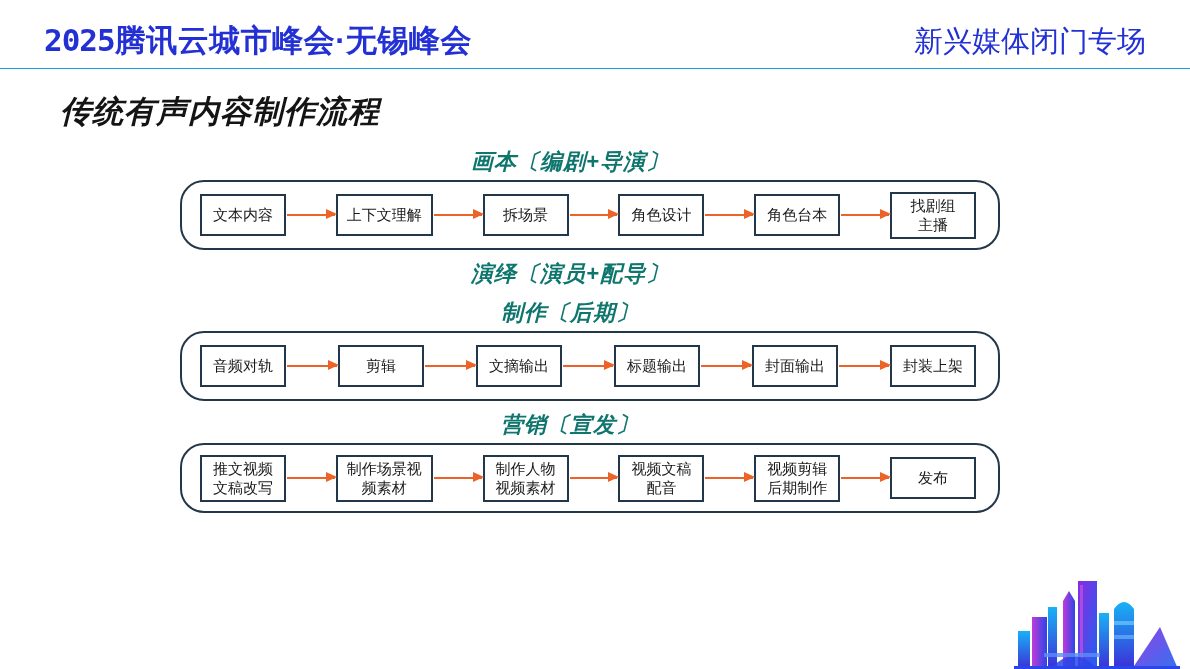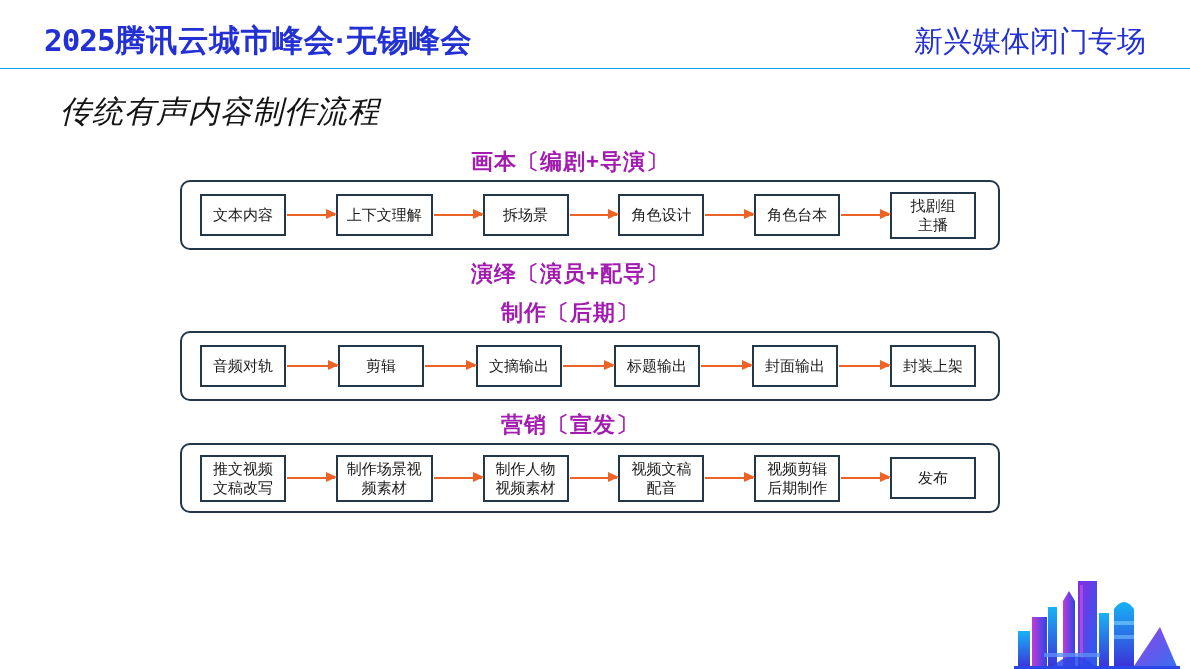--- a/index.html
+++ b/index.html
@@ -18,32 +18,32 @@
     white-space:nowrap;
   }
   .header-left .year{
     font-family:"DejaVu Sans Mono", monospace;font-weight:700;letter-spacing:-1px;
   }
   .header-right{
     color:#2230d4;font-size:29px;font-weight:500;white-space:nowrap;
   }
   
   .page-title{
-    margin:22px 0 4px 60px;font-size:31px;font-weight:400;font-style:italic;
+    margin:22px 0 4px 60px;font-size:31px;font-weight:700;font-style:italic;
     color:#141414;letter-spacing:1px;
   }
   
   .flow-wrap{width:820px;margin-left:180px;}
   .section-title{
-    text-align:center;font-size:22px;font-weight:700;
-    color:#a21caf;margin:9px 40px 3px 0;letter-spacing:1px;
+    text-align:center;font-size:22px;font-weight:700;font-style:italic;
+    color:#0f766e;margin:9px 40px 3px 0;letter-spacing:1px;
   }
   .flow-wrap .section:first-child .section-title{margin-top:14px;}
   .lane{
-    height:70px;border:2.5px solid #22374a;border-radius:10px;
+    height:70px;border:2.5px solid #22374a;border-radius:24px;
     display:flex;align-items:center;padding:0 22px 0 18px;box-sizing:border-box;
     background:#ffffff;
   }
   .step-box{
     border:2.5px solid #22374a;background:#ffffff;
     min-width:86px;min-height:42px;box-sizing:border-box;
     display:flex;align-items:center;justify-content:center;
     padding:2px 9px;font-size:15px;color:#1a1a1a;
     text-align:center;white-space:pre-line;line-height:1.3;
     flex:0 0 auto;

